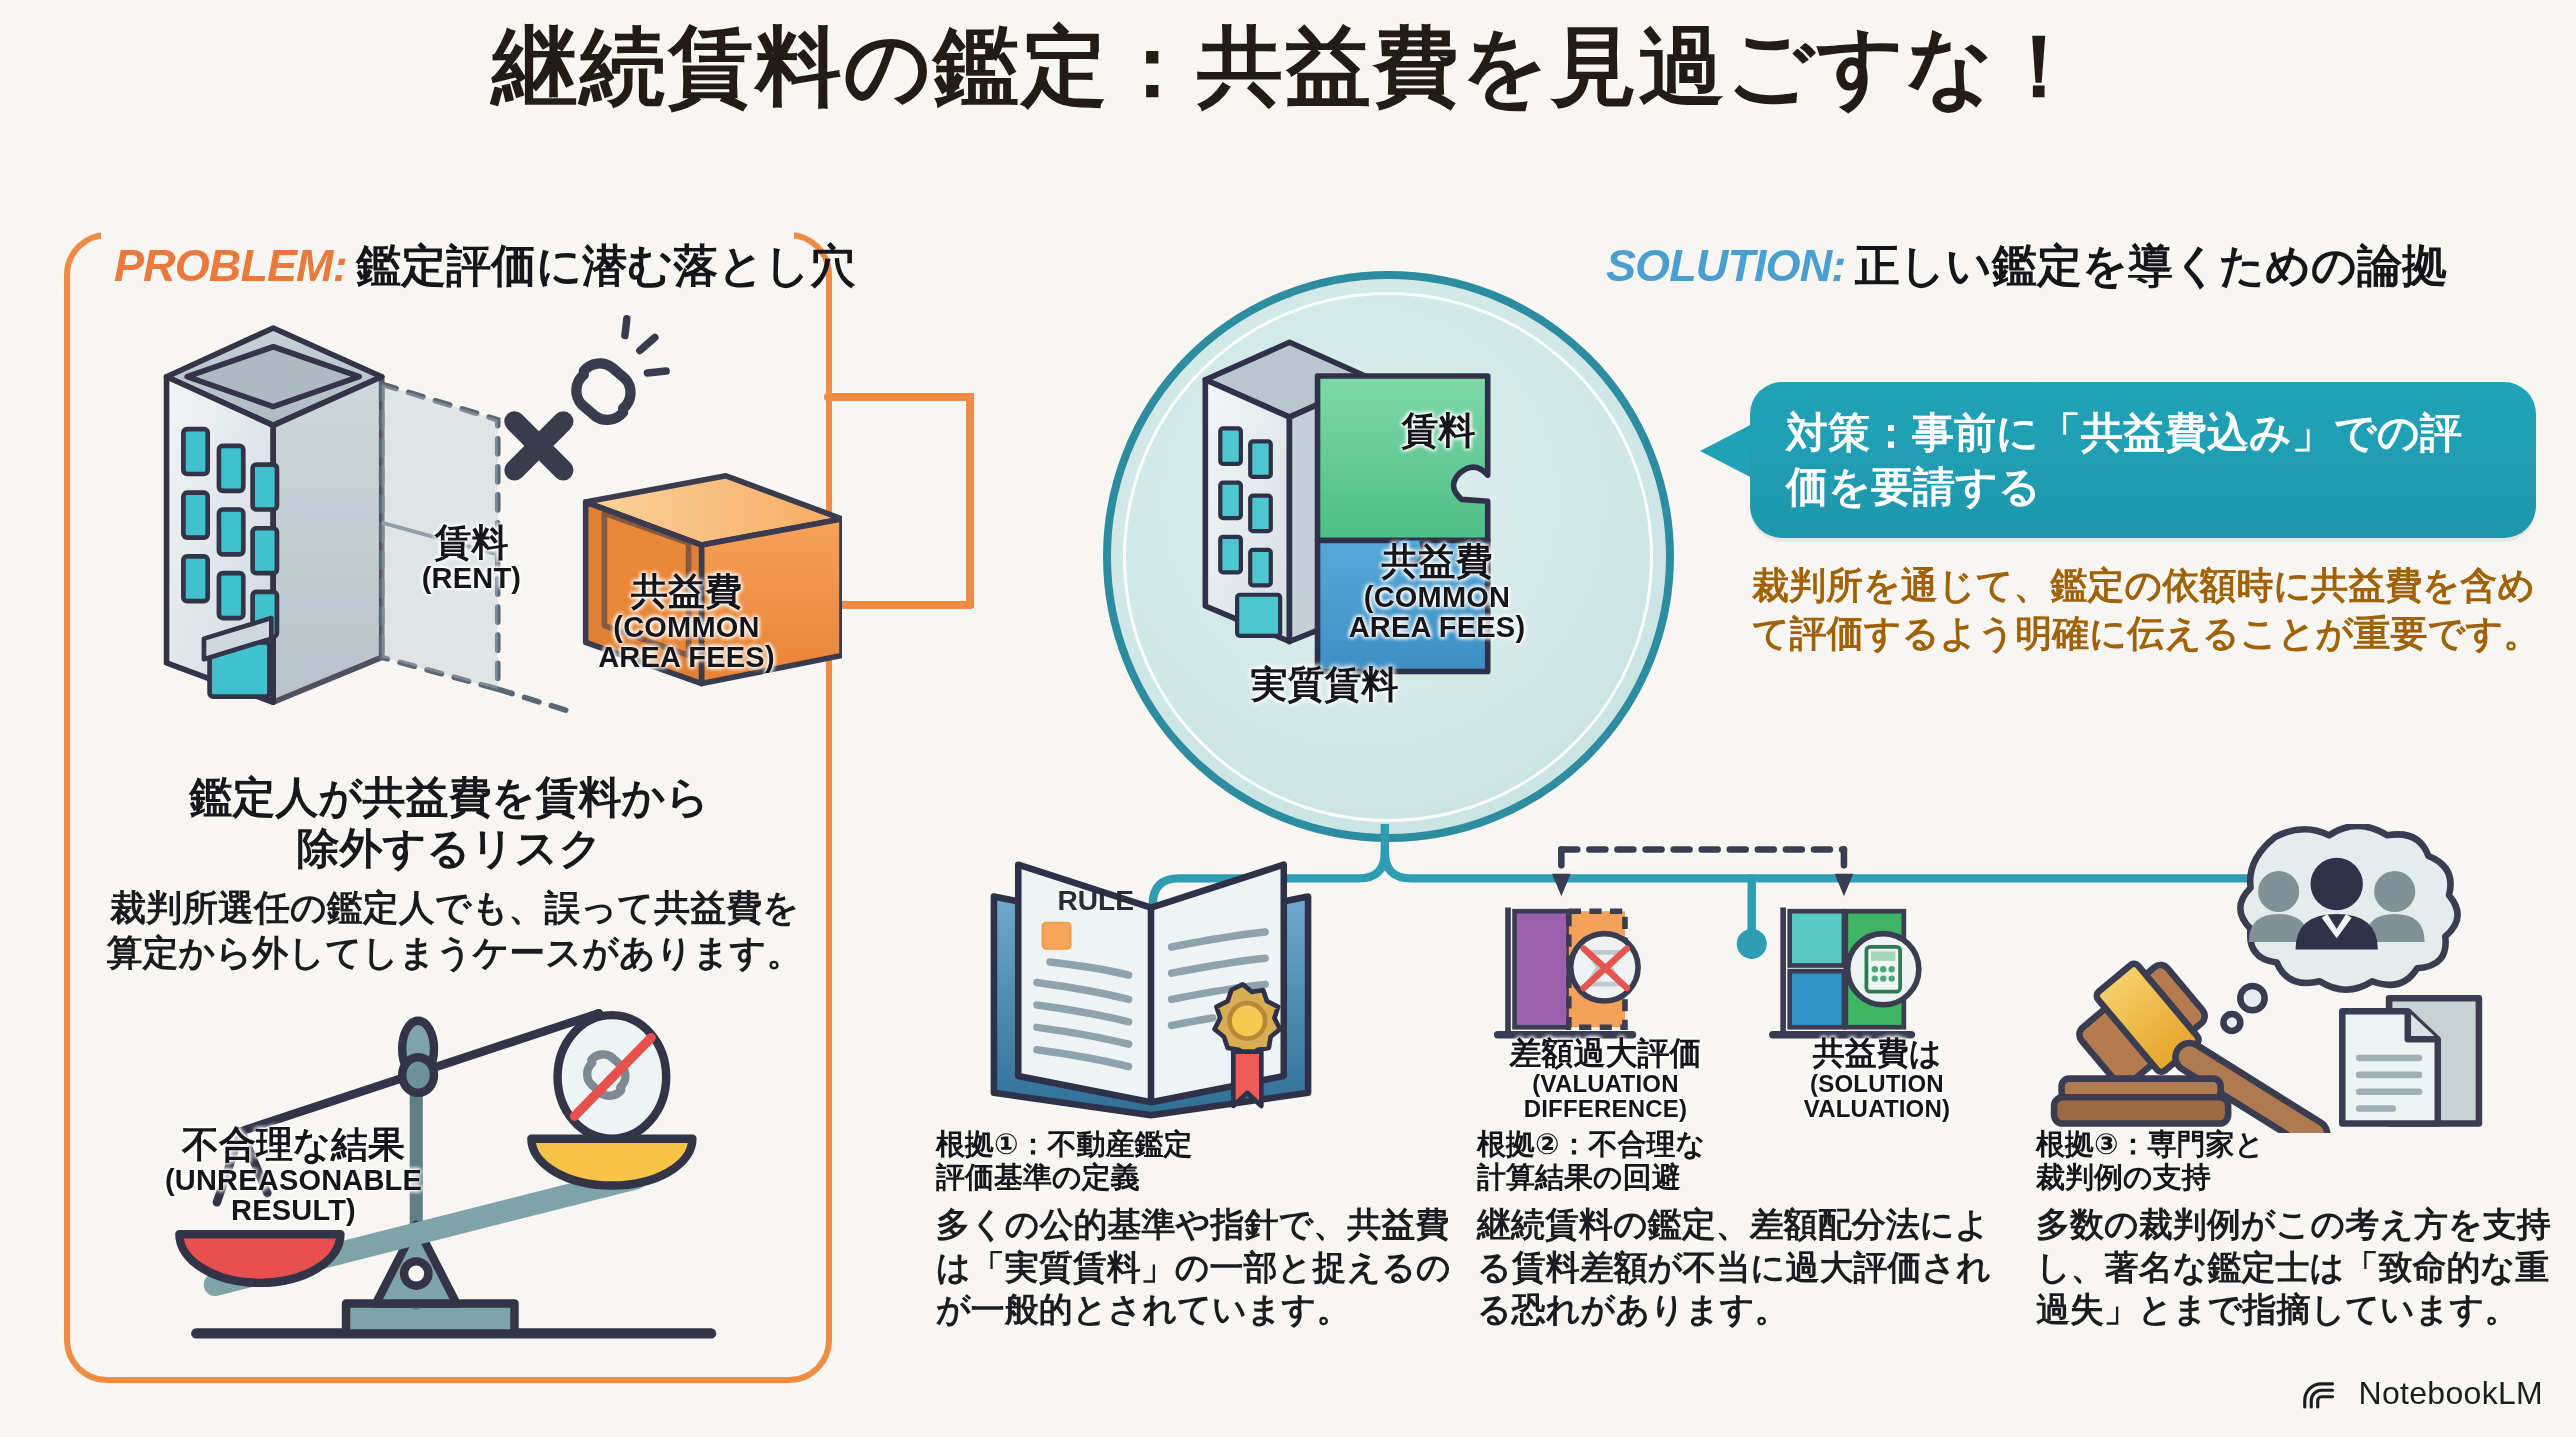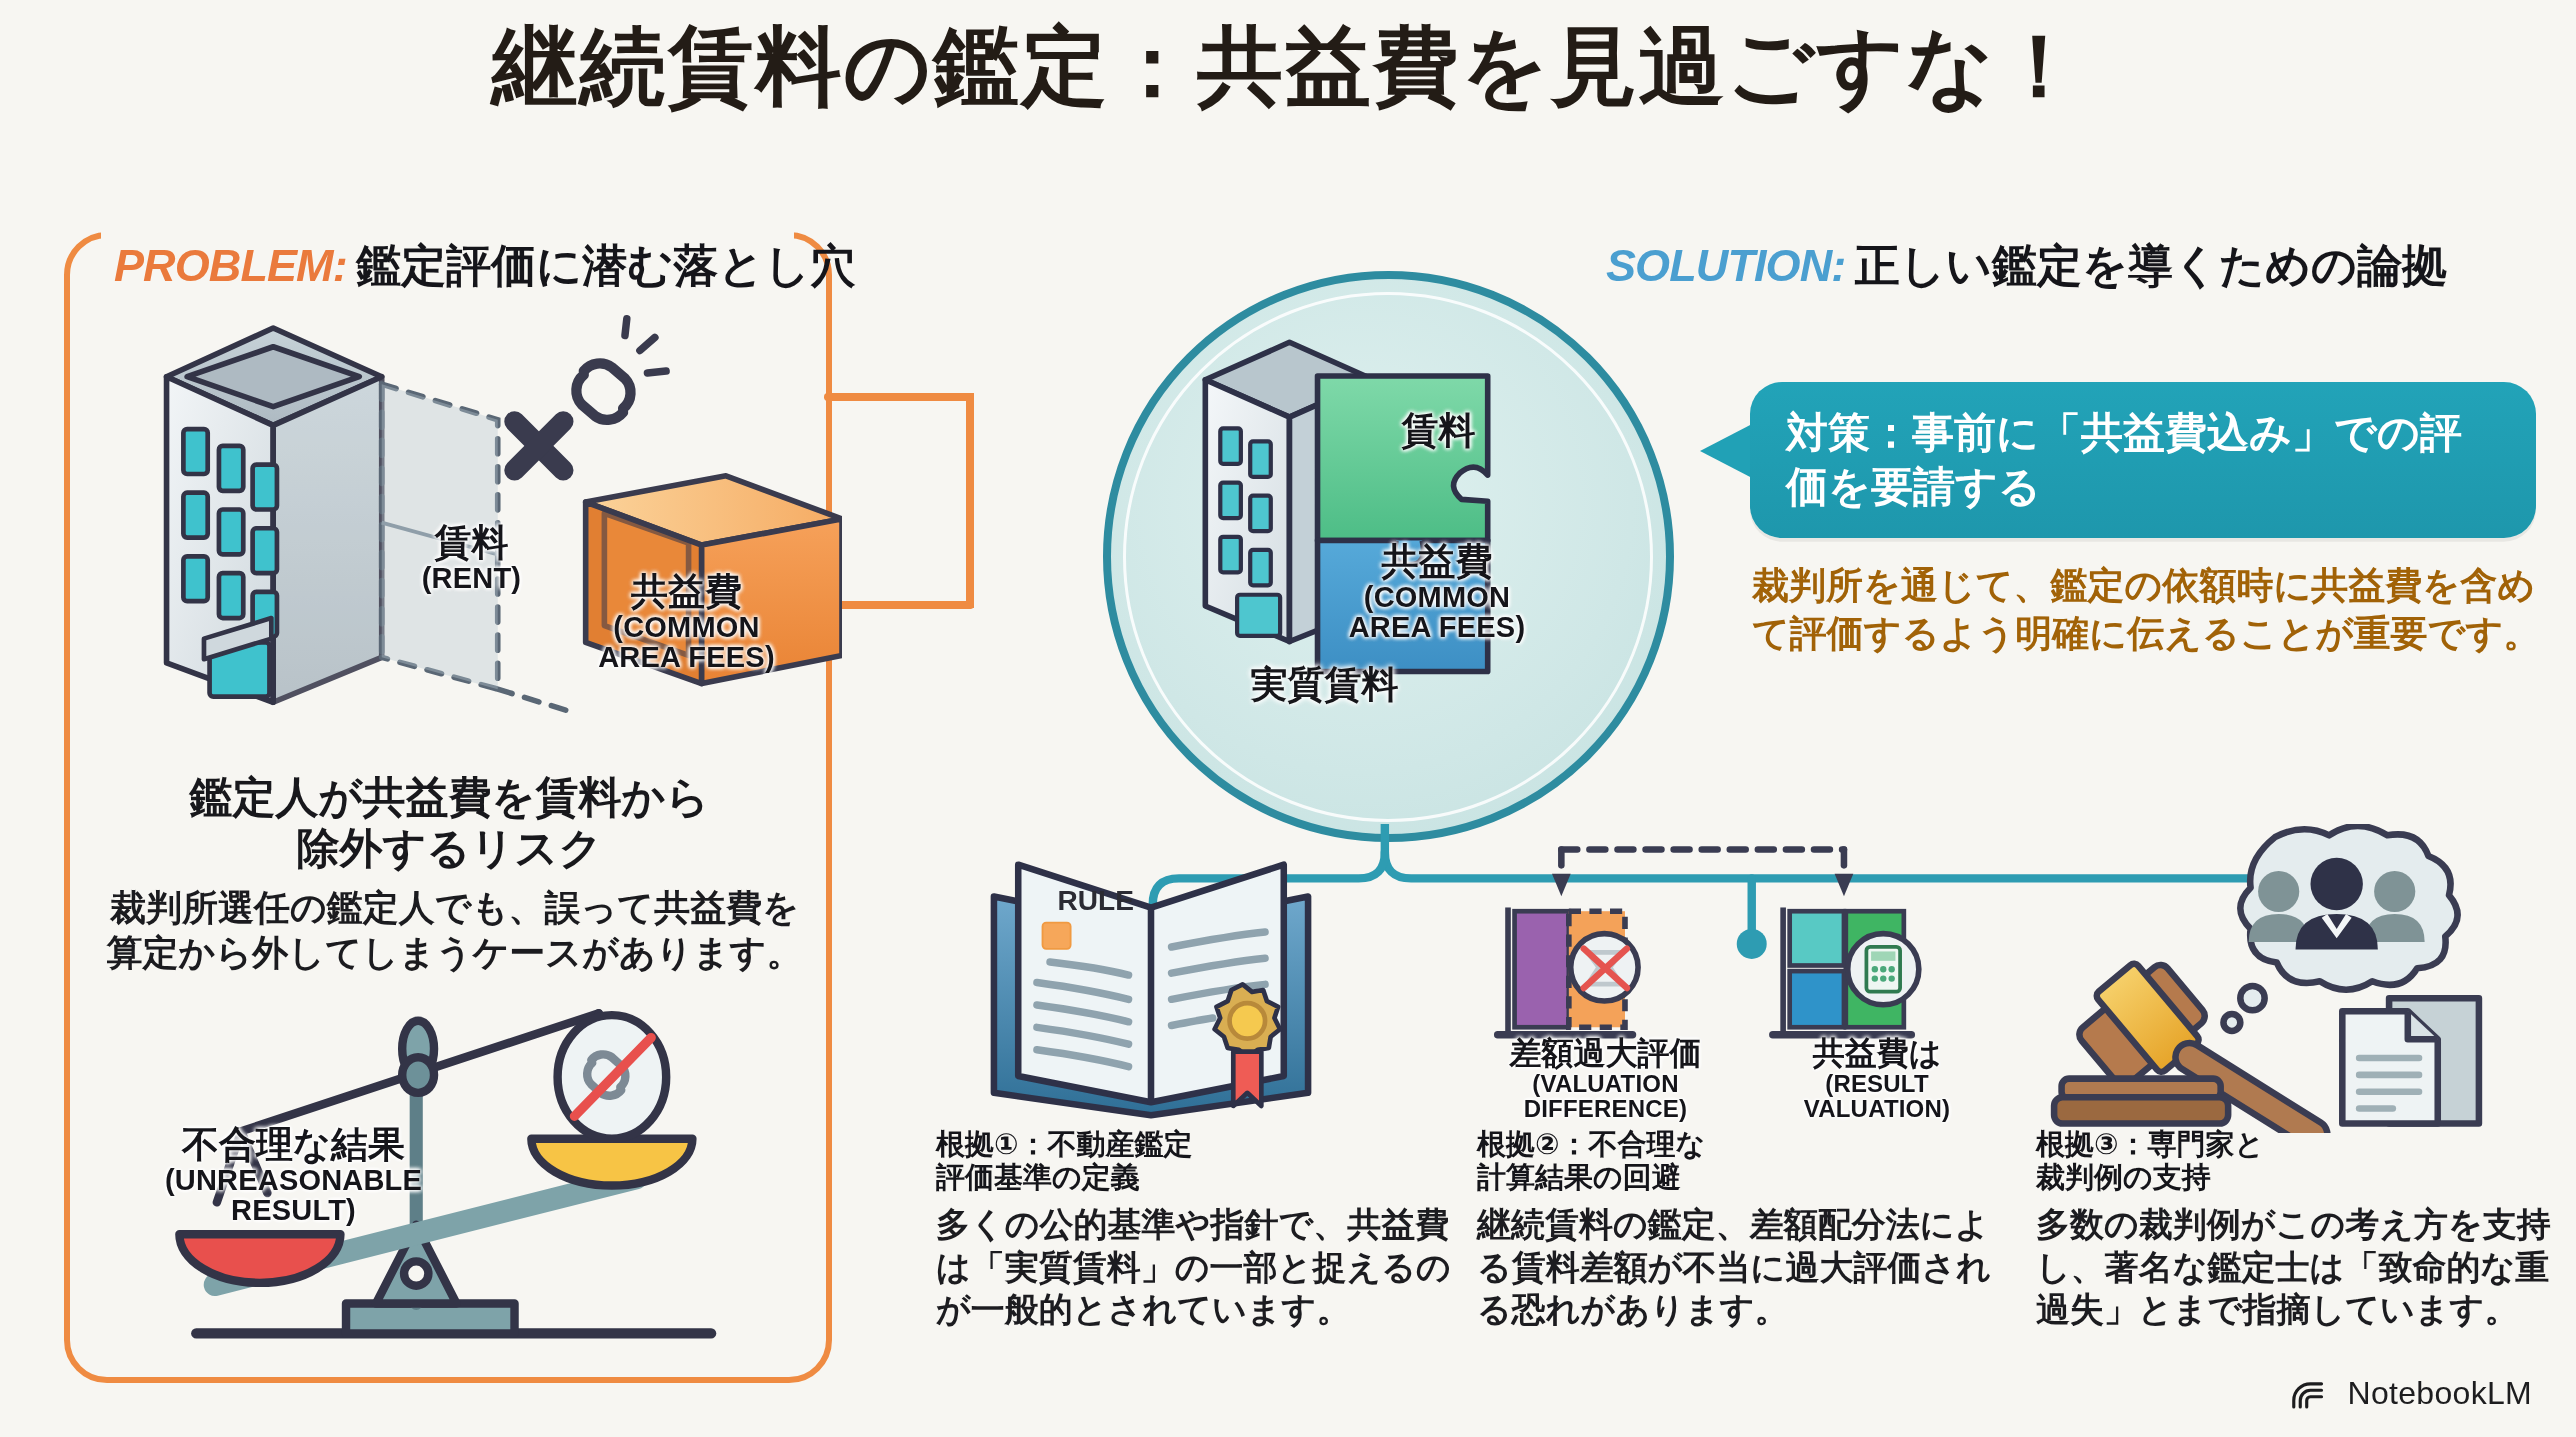--- a/index.html
+++ b/index.html
@@ -129,21 +129,21 @@
   }
 
   
   #cmp-lbl-over{top:1037px;left:1479px;width:253px;}
   #cmp-lbl-correct{top:1037px;left:1760px;width:234px;}
   #cmp-lbl-over .jp,#cmp-lbl-correct .jp{font-size:32px;}
   #cmp-lbl-over .en,#cmp-lbl-correct .en{font-size:24px;line-height:1.06;}
 
   
   #watermark{
-    bottom:26px;right:44px;display:flex;align-items:center;gap:20px;
+    bottom:26px;right:33px;display:flex;align-items:center;gap:20px;
     font-size:32px;color:#1d1d1f;letter-spacing:0.3px;
   }
 </style>
 </head>
 <body>
 
 <div class="stage">
 
   <div class="abs" id="page-title">継続賃料の鑑定：共益費を見過ごすな！</div>
 
@@ -436,21 +436,21 @@
     </g>
   </svg>
 
   <div class="abs lbl" id="cmp-lbl-over">
     <span class="jp">差額過大評価</span>
     <span class="en">(VALUATION</span>
     <span class="en">DIFFERENCE)</span>
   </div>
   <div class="abs lbl" id="cmp-lbl-correct">
     <span class="jp">共益費は</span>
-    <span class="en">(RESULT</span>
+    <span class="en">(SOLUTION</span>
     <span class="en">VALUATION)</span>
   </div>
 
   <svg class="abs" style="top:824px;left:2041px;" width="524" height="309" viewBox="0 0 560 330">
     <defs>
       <linearGradient id="gvGold" x1="0" y1="0" x2="0" y2="1">
         <stop offset="0" stop-color="#f6d06a"></stop>
           <stop offset="1" stop-color="#e6a429"></stop>
       </linearGradient>
       <linearGradient id="gvWood" x1="0" y1="0" x2="0" y2="1">

